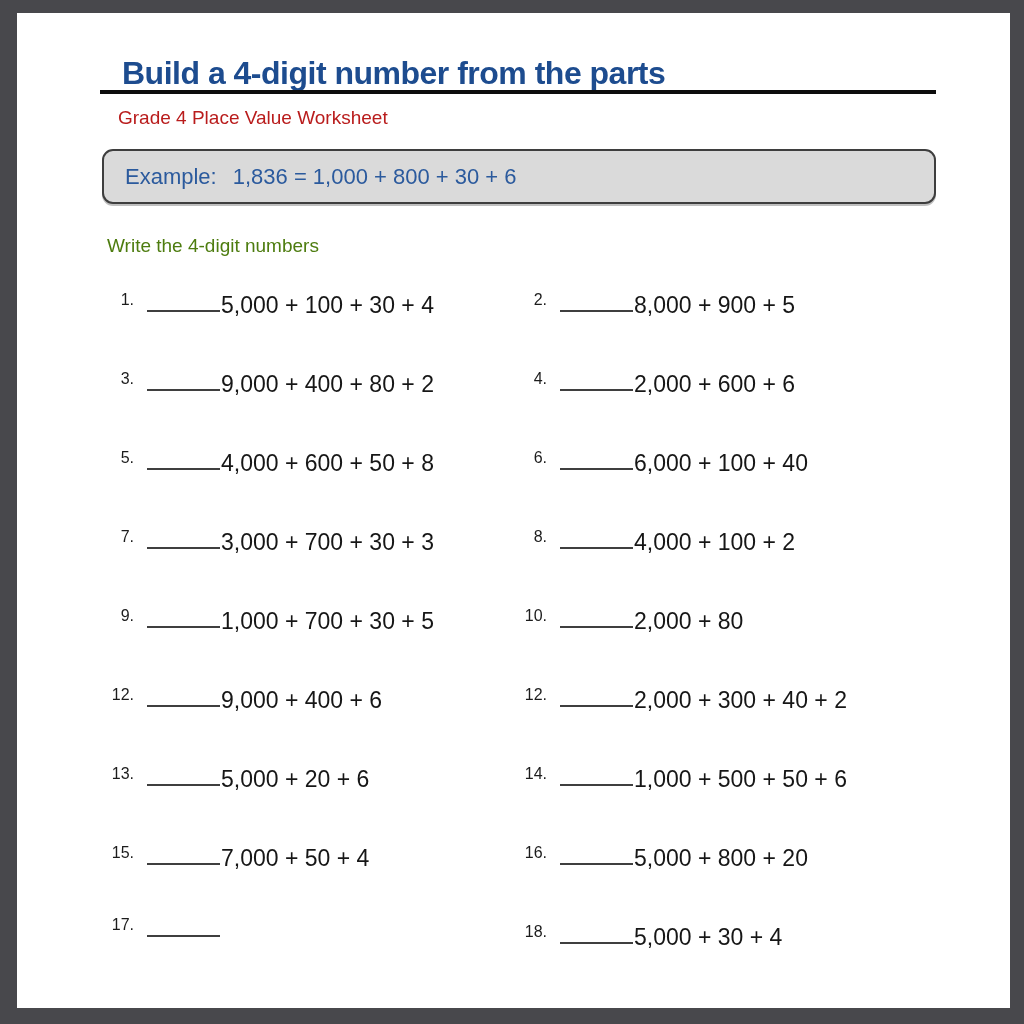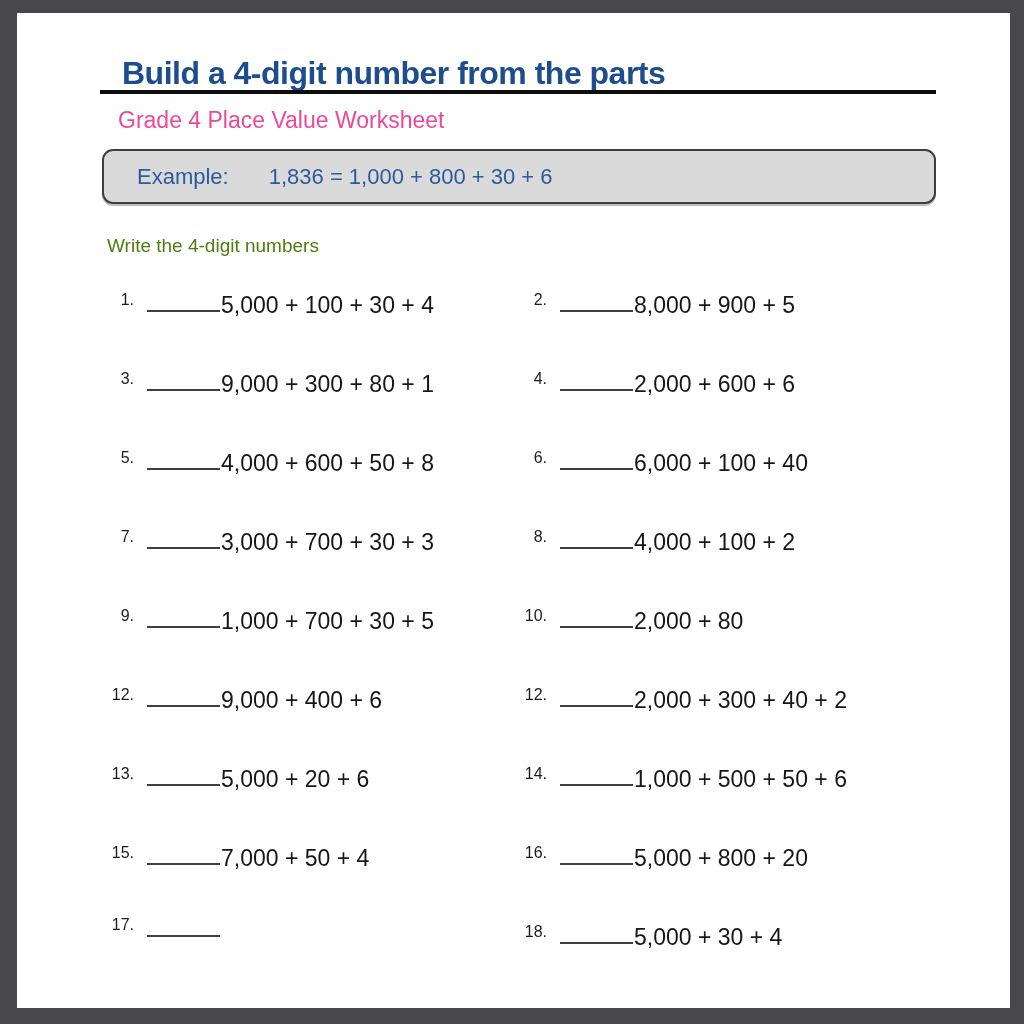--- a/index.html
+++ b/index.html
@@ -30,41 +30,41 @@
   .title-rule {
     position: absolute;
     left: 83px; top: 77px;
     width: 836px; height: 4px;
     background: #0d0d0d;
   }
 
   .subtitle {
     position: absolute;
     left: 101px; top: 94px;
-    font-size: 23px;
-    color: #ec4899;
+    font-size: 19px;
+    color: #b91c1c;
     white-space: nowrap;
   }
 
   .example-box {
     position: absolute;
     left: 85px; top: 136px;
     width: 834px; height: 55px;
     background: #dadada;
     border: 2px solid #3e3e3e;
     border-radius: 11px;
     box-shadow: 0 2px 0 rgba(0,0,0,0.25);
     display: flex;
     align-items: center;
-    padding-left: 33px;
+    padding-left: 21px;
     font-size: 22px;
     color: #2b5a9d;
     white-space: nowrap;
   }
-  .example-box .ex-eq { margin-left: 40px; }
+  .example-box .ex-eq { margin-left: 16px; }
 
   .instruction {
     position: absolute;
     left: 90px; top: 222px;
     font-size: 19px;
     color: #4d7c0f;
     white-space: nowrap;
   }
 
   .problems {
@@ -140,21 +140,21 @@
         <span class="pnum">2.</span>
         <span class="blank"></span>
         <span class="expr">8,000 + 900 + 5</span>
       </div>
     </div>
 
     <div class="prow">
       <div class="problem col1">
         <span class="pnum">3.</span>
         <span class="blank"></span>
-        <span class="expr">9,000 + 300 + 80 + 1</span>
+        <span class="expr">9,000 + 400 + 80 + 2</span>
       </div>
       <div class="problem col2">
         <span class="pnum">4.</span>
         <span class="blank"></span>
         <span class="expr">2,000 + 600 + 6</span>
       </div>
     </div>
 
     <div class="prow">
       <div class="problem col1">

